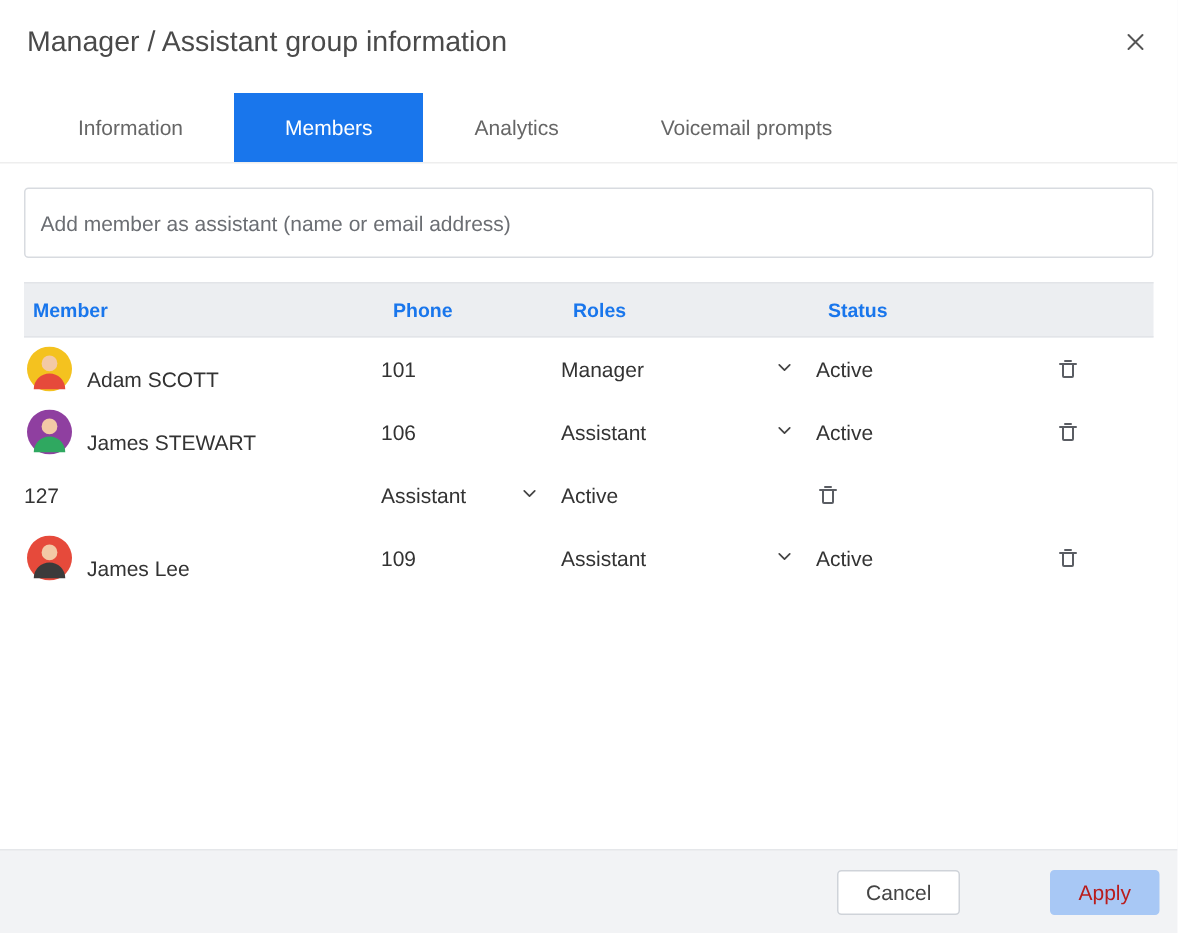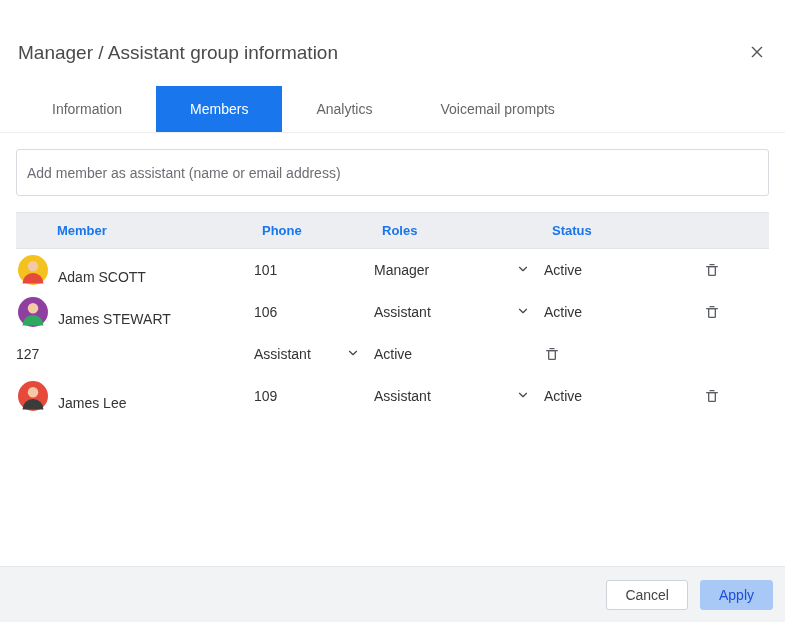--- a/index.html
+++ b/index.html
@@ -13,21 +13,20 @@
     }
     .modal {
       width: 785px; height: 622px;
       display: flex; flex-direction: column;
       background: #fff;
     }
     .header {
       display: flex; align-items: center;
       padding: 18px 18px 4px 18px;
       background: #fff;
-      margin-top: 24px;
     }
     .title {
       font-size: 19px; font-weight: 500; color: #4a4a4a;
       flex: 1;
     }
     .close-btn { width: 18px; height: 18px; color: #555; cursor: pointer; }
     .close-btn svg { display:block; }
 
     .tabs-row {
       background: #fff;
@@ -74,21 +73,21 @@
       background: #eceef1;
       border: 1px solid #e2e4e8;
       border-left: none; border-right: none;
     }
     .th {
       color: #1976ec;
       font-weight: 600;
       font-size: 13px;
       padding: 10px 8px;
     }
-    .th:first-child { padding-left: 6px; margin-left: 35px; }
+    .th:first-child { padding-left: 6px; }
 
     .row {
       display: grid;
       grid-template-columns: 238px 120px 170px 160px 40px;
       align-items: center;
       height: 42px;
       padding: 0;
     }
     .member-cell { display: flex; align-items: flex-end; gap: 10px; padding-left: 2px;}
     .avatar {
@@ -104,40 +103,41 @@
     .chevron { color: #444; margin-right: 14px; cursor: pointer;}
     .trash { color: #5a5d63; cursor: pointer; }
     .trash svg { display:block; }
 
     .footer {
       height: 56px;
       background: #f2f3f5;
       display: flex;
       justify-content: flex-end;
       align-items: center;
-      gap: 12px;
+      gap: 24px;
       padding: 0 12px;
       border-top: 1px solid #e5e7ea;
     }
     .btn {
       height: 30px;
       padding: 0 18px;
       border-radius: 3px;
       font-size: 14px;
       cursor: pointer;
     }
     .btn-cancel {
       background: #fff;
       border: 1px solid #cfd3d9;
       color: #444;
     }
     .btn-apply {
       background: #a8c8f5;
       border: 1px solid #a8c8f5;
-      color: #1d4ed8;
+      color: #b91c1c;
+      margin-left: 36px;
     }
   </style>
 </head>
 <body>
 
 <div class="modal">
 
   <div class="header">
     <div class="title">Manager / Assistant group information</div>
     <div class="close-btn">

